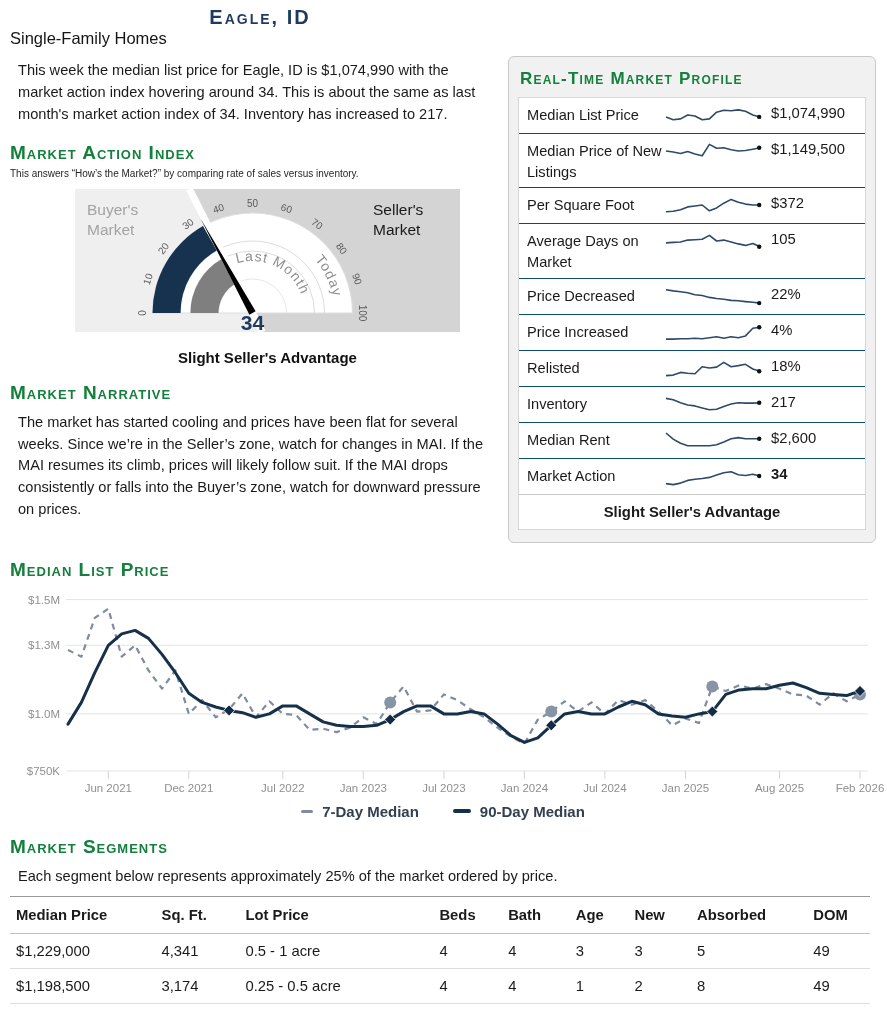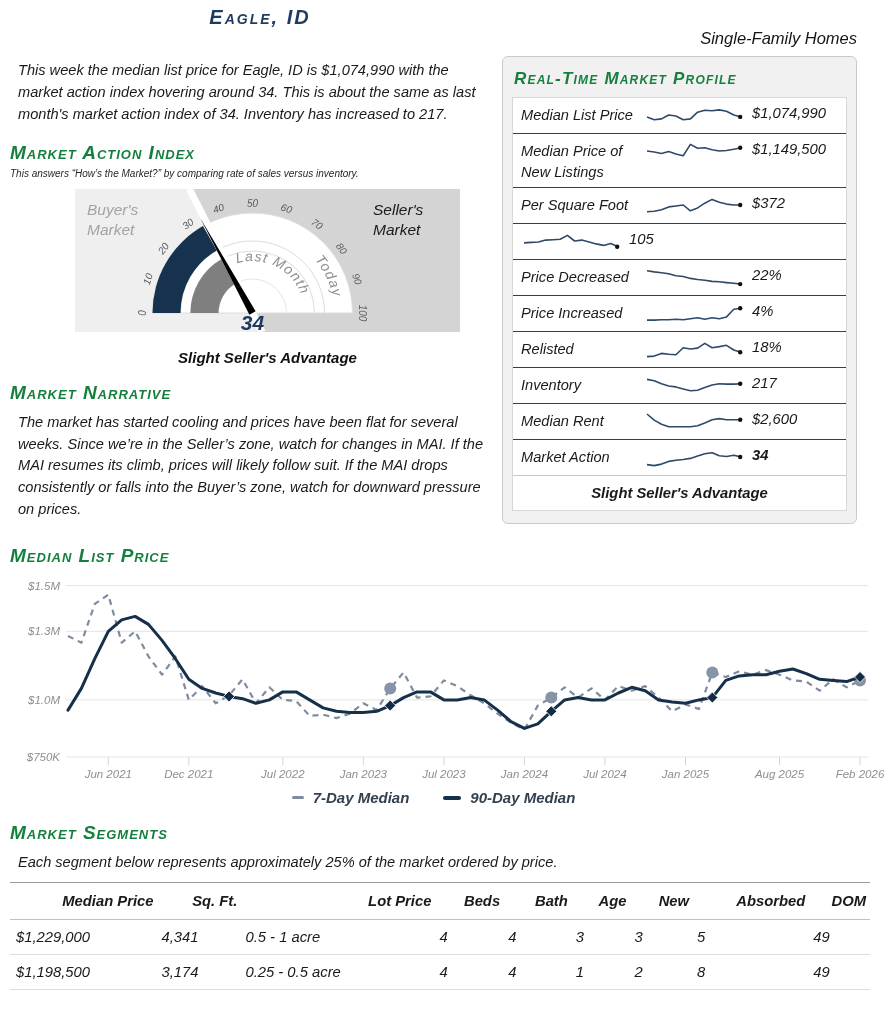--- a/index.html
+++ b/index.html
@@ -1,20 +1,20 @@
 <!DOCTYPE html>
 <html><head>
 <meta charset="utf-8">
 <style>
   html,body{margin:0;padding:0;background:#fff;font-family:"Liberation Sans",sans-serif;color:#1a1a1a;}
-  .page{width:887px;height:1030px;box-sizing:border-box;padding:4px 30px 10px 10px;position:relative;overflow:hidden;font-style:italic;}
+  .page{width:887px;height:1030px;box-sizing:border-box;padding:4px 11px 10px 10px;position:relative;overflow:hidden;}
   header{position:relative;height:48px;}
   .city{position:absolute;left:0;top:2px;width:500px;text-align:center;
         font-variant:small-caps;font-weight:bold;font-size:20px;letter-spacing:2px;color:#1e3a5f;}
-  .subtitle{position:absolute;left:0;top:25px;width:100%;text-align:right;font-size:16.5px;color:#151515;}
+  .subtitle{position:absolute;left:0;top:25px;width:100%;text-align:left;font-size:16.5px;color:#151515;}
   .columns{display:flex;align-items:flex-start;}
   .leftcol{width:492px;flex:0 0 492px;}
   h2{font-variant:small-caps;font-weight:bold;font-size:19px;letter-spacing:1px;color:#15803d;margin:16px 0 4px 0;}
   .body, .intro{font-size:14.6px;line-height:1.5;margin:8px 8px;}
   .subtext{font-size:10px;color:#262626;margin:2px 0 10px 0;}
   .gauge-wrap{width:385px;margin-left:65px;}
   .gauge-caption{width:385px;margin:13px 0 0 65px;text-align:center;font-weight:bold;font-size:15px;color:#111;}
   
   .panel{margin-left:auto;width:368px;box-sizing:border-box;background:#f1f1f1;border:1px solid #c9c9c9;
          border-radius:6px;padding:4px 9px 12px 9px;margin-top:4px;}
@@ -29,21 +29,21 @@
   .pfooter{border-top:1px solid #c9c9c9;text-align:center;font-weight:bold;font-size:14.8px;padding:9px 4px;}
   
   .chart-wrap{margin-top:4px;}
   .legend{display:flex;justify-content:center;gap:34px;margin-top:0px;font-size:15px;font-weight:bold;color:#33404f;}
   .legend .li{display:flex;align-items:center;gap:9px;}
   .sw{display:inline-block;height:3px;border-radius:2px;}
   .sw7{width:12px;background:#7e8ba0;}
   .sw90{width:18px;height:4px;background:#16304a;}
   
   table{border-collapse:collapse;width:860px;table-layout:fixed;margin-top:6px;font-size:14.8px;}
-  thead th{text-align:right;font-weight:bold;padding:10px 4px;border-top:1px solid #9a9a9a;border-bottom:1px solid #c0c0c0;}
+  thead th{text-align:left;font-weight:bold;padding:10px 4px;border-top:1px solid #9a9a9a;border-bottom:1px solid #c0c0c0;}
   tbody td{text-align:left;padding:9px 4px;border-bottom:1px solid #dddddd;}
   td:first-child,th:first-child{padding-left:6px;}
 </style>
 </head>
 <body>
 
 <div class="page">
   <header>
     <div class="city">Eagle, ID</div>
     <div class="subtitle">Single-Family Homes</div>
@@ -112,20 +112,21 @@
           </div>
           <div class="prow">
             <span class="plabel">Per Square Foot</span>
             <svg class="spark" width="100" height="26" viewBox="0 0 100 26">
               <polyline points="3.0,18.7 10.2,18.3 17.5,16.8 24.7,13.9 31.9,13.0 39.2,12.0 46.4,17.8 53.6,14.9 60.8,10.2 68.1,6.4 75.3,9.2 82.5,11.1 89.8,12.0 97.0,12.0" fill="none" stroke="#2e4a68" stroke-width="1.6" stroke-linejoin="round"></polyline>
               <circle cx="96.2" cy="12.0" r="2.2" fill="#111111"></circle>
             </svg>
             <span class="pvalue">$372</span>
           </div>
           <div class="prow">
+            <span class="plabel">Average Days on Market</span>
             <svg class="spark" width="100" height="26" viewBox="0 0 100 26">
               <polyline points="3.0,13.9 10.2,13.4 17.5,13.0 24.7,11.1 31.9,10.7 39.2,10.2 46.4,6.4 53.6,12.0 60.8,11.1 68.1,13.0 75.3,14.9 82.5,16.4 89.8,14.5 97.0,17.8" fill="none" stroke="#2e4a68" stroke-width="1.6" stroke-linejoin="round"></polyline>
               <circle cx="96.2" cy="17.8" r="2.2" fill="#111111"></circle>
             </svg>
             <span class="pvalue">105</span>
           </div>
           <div class="prow">
             <span class="plabel">Price Decreased</span>
             <svg class="spark" width="100" height="26" viewBox="0 0 100 26">
               <polyline points="3.0,5.8 10.2,6.9 17.5,7.7 24.7,8.8 31.9,10.7 39.2,11.5 46.4,13.4 53.6,14.5 60.8,15.3 68.1,16.4 75.3,16.8 82.5,17.6 89.8,18.3 97.0,19.1" fill="none" stroke="#2e4a68" stroke-width="1.6" stroke-linejoin="round"></polyline>

